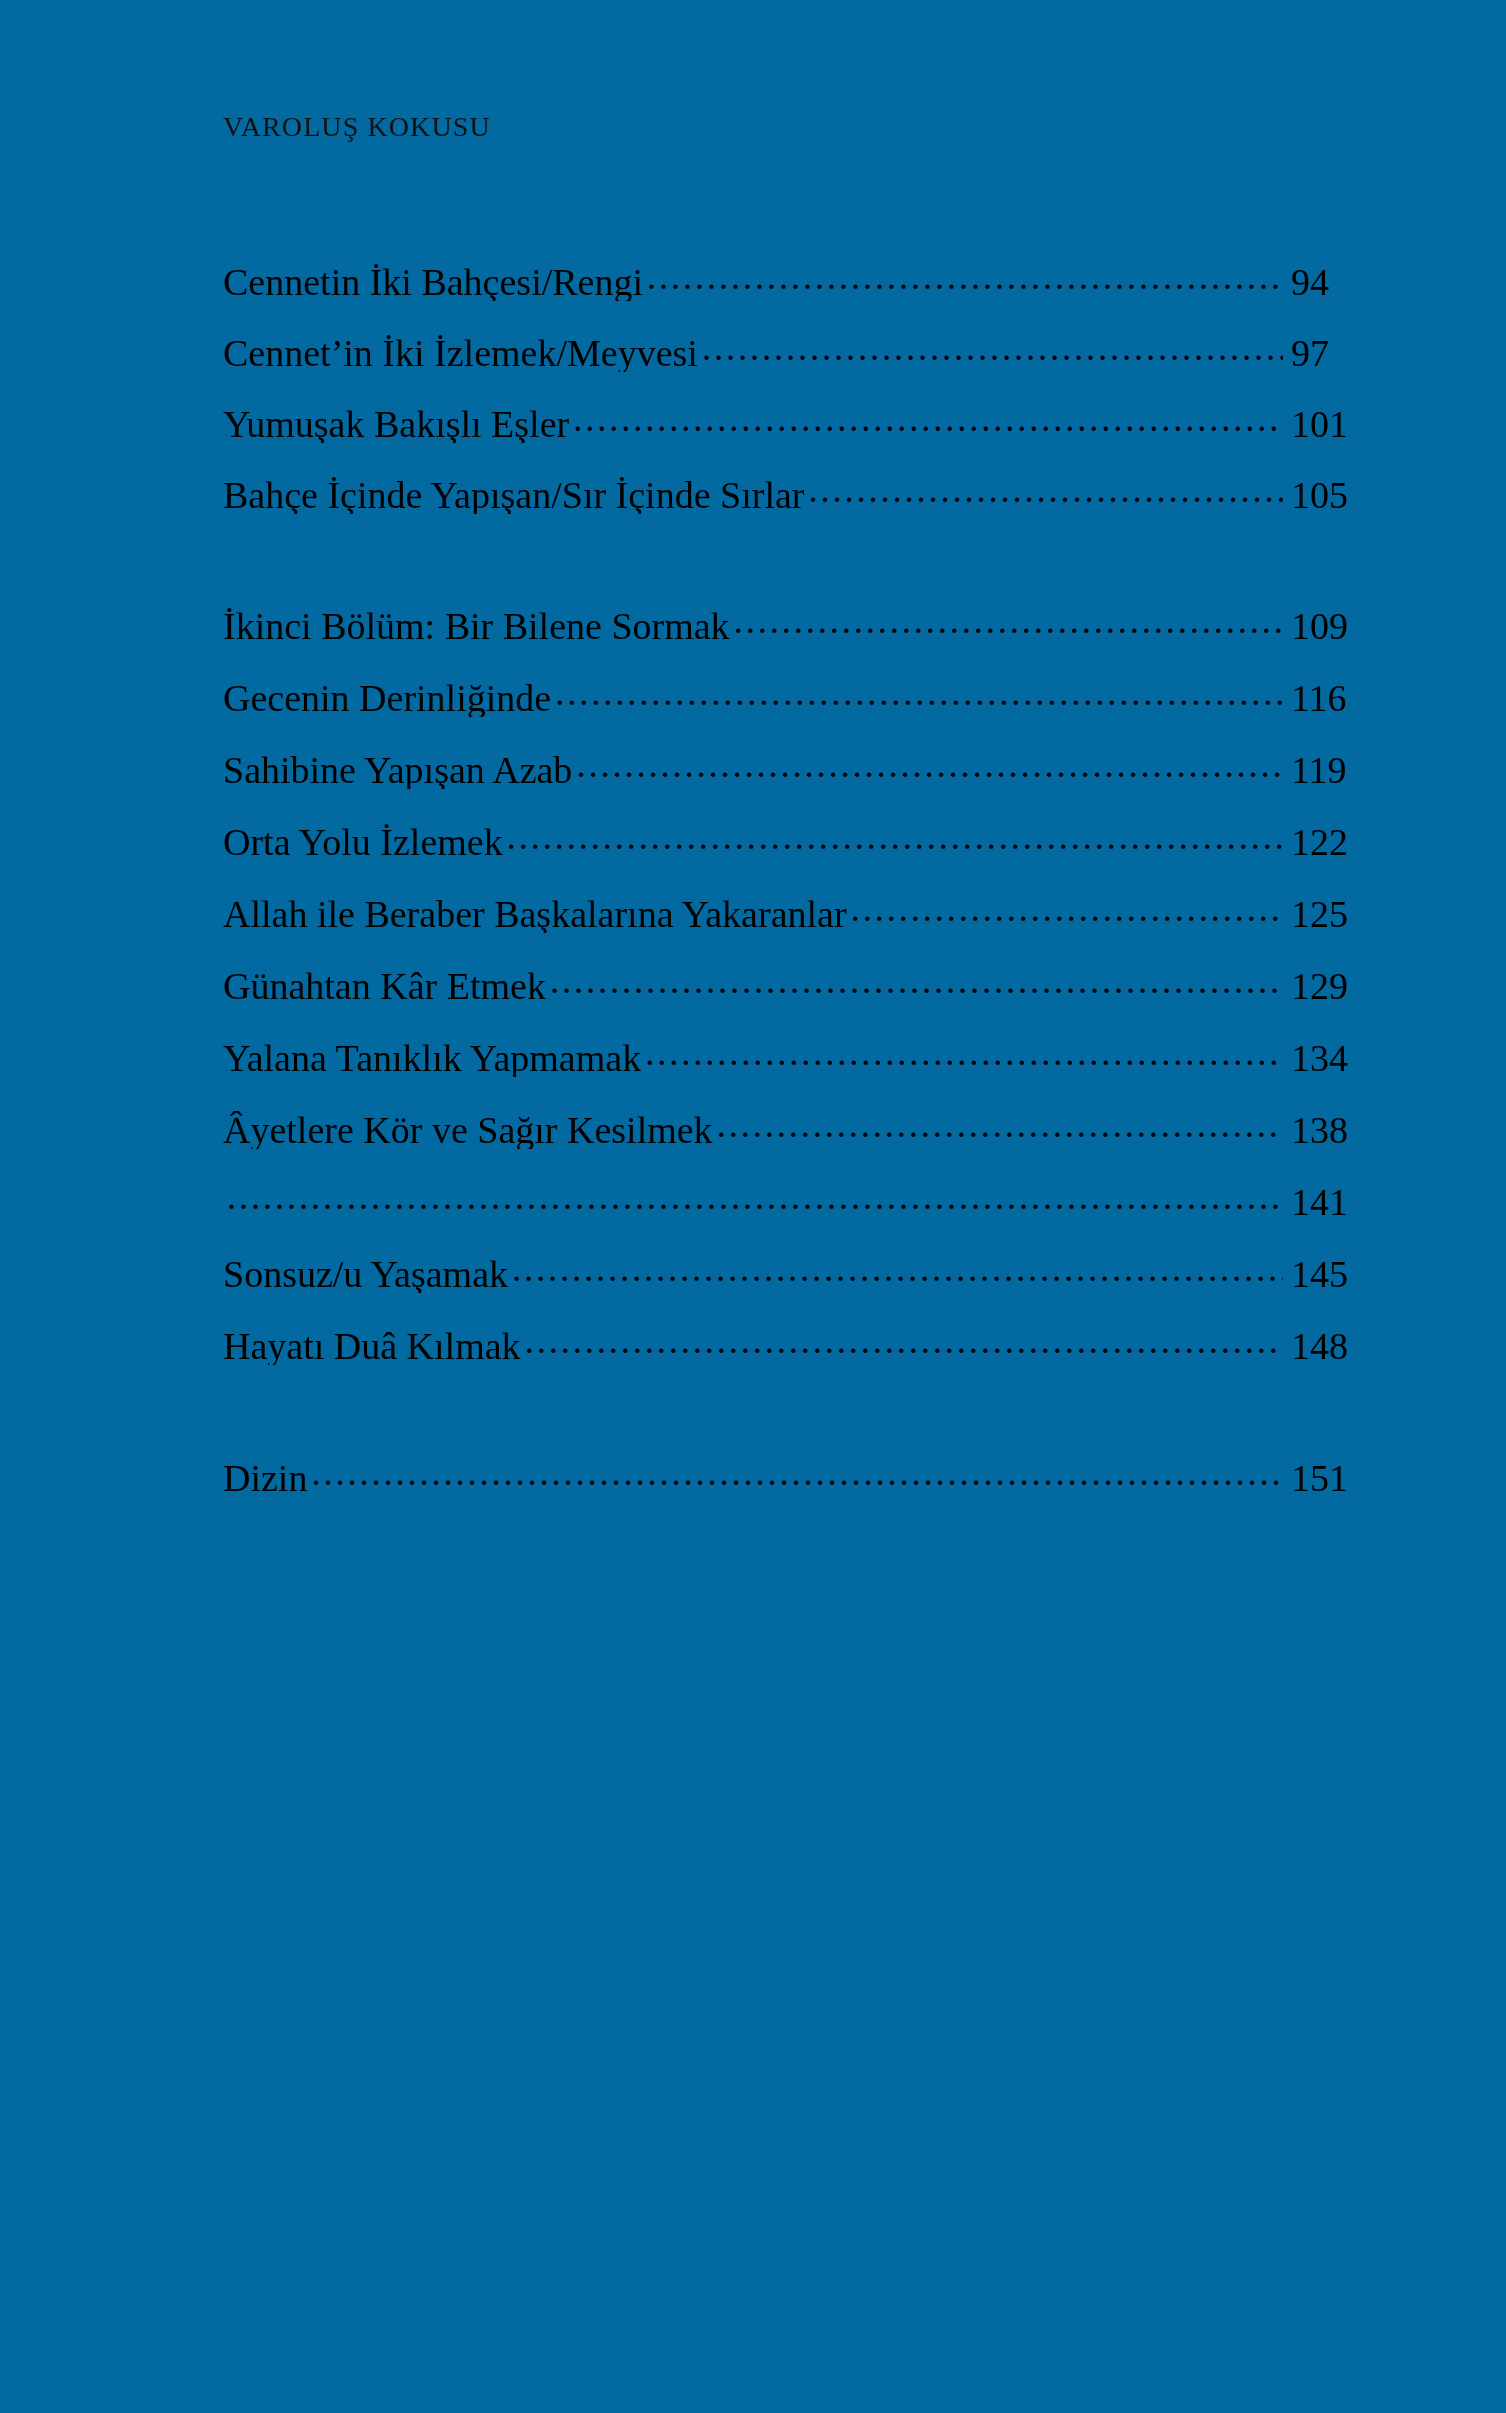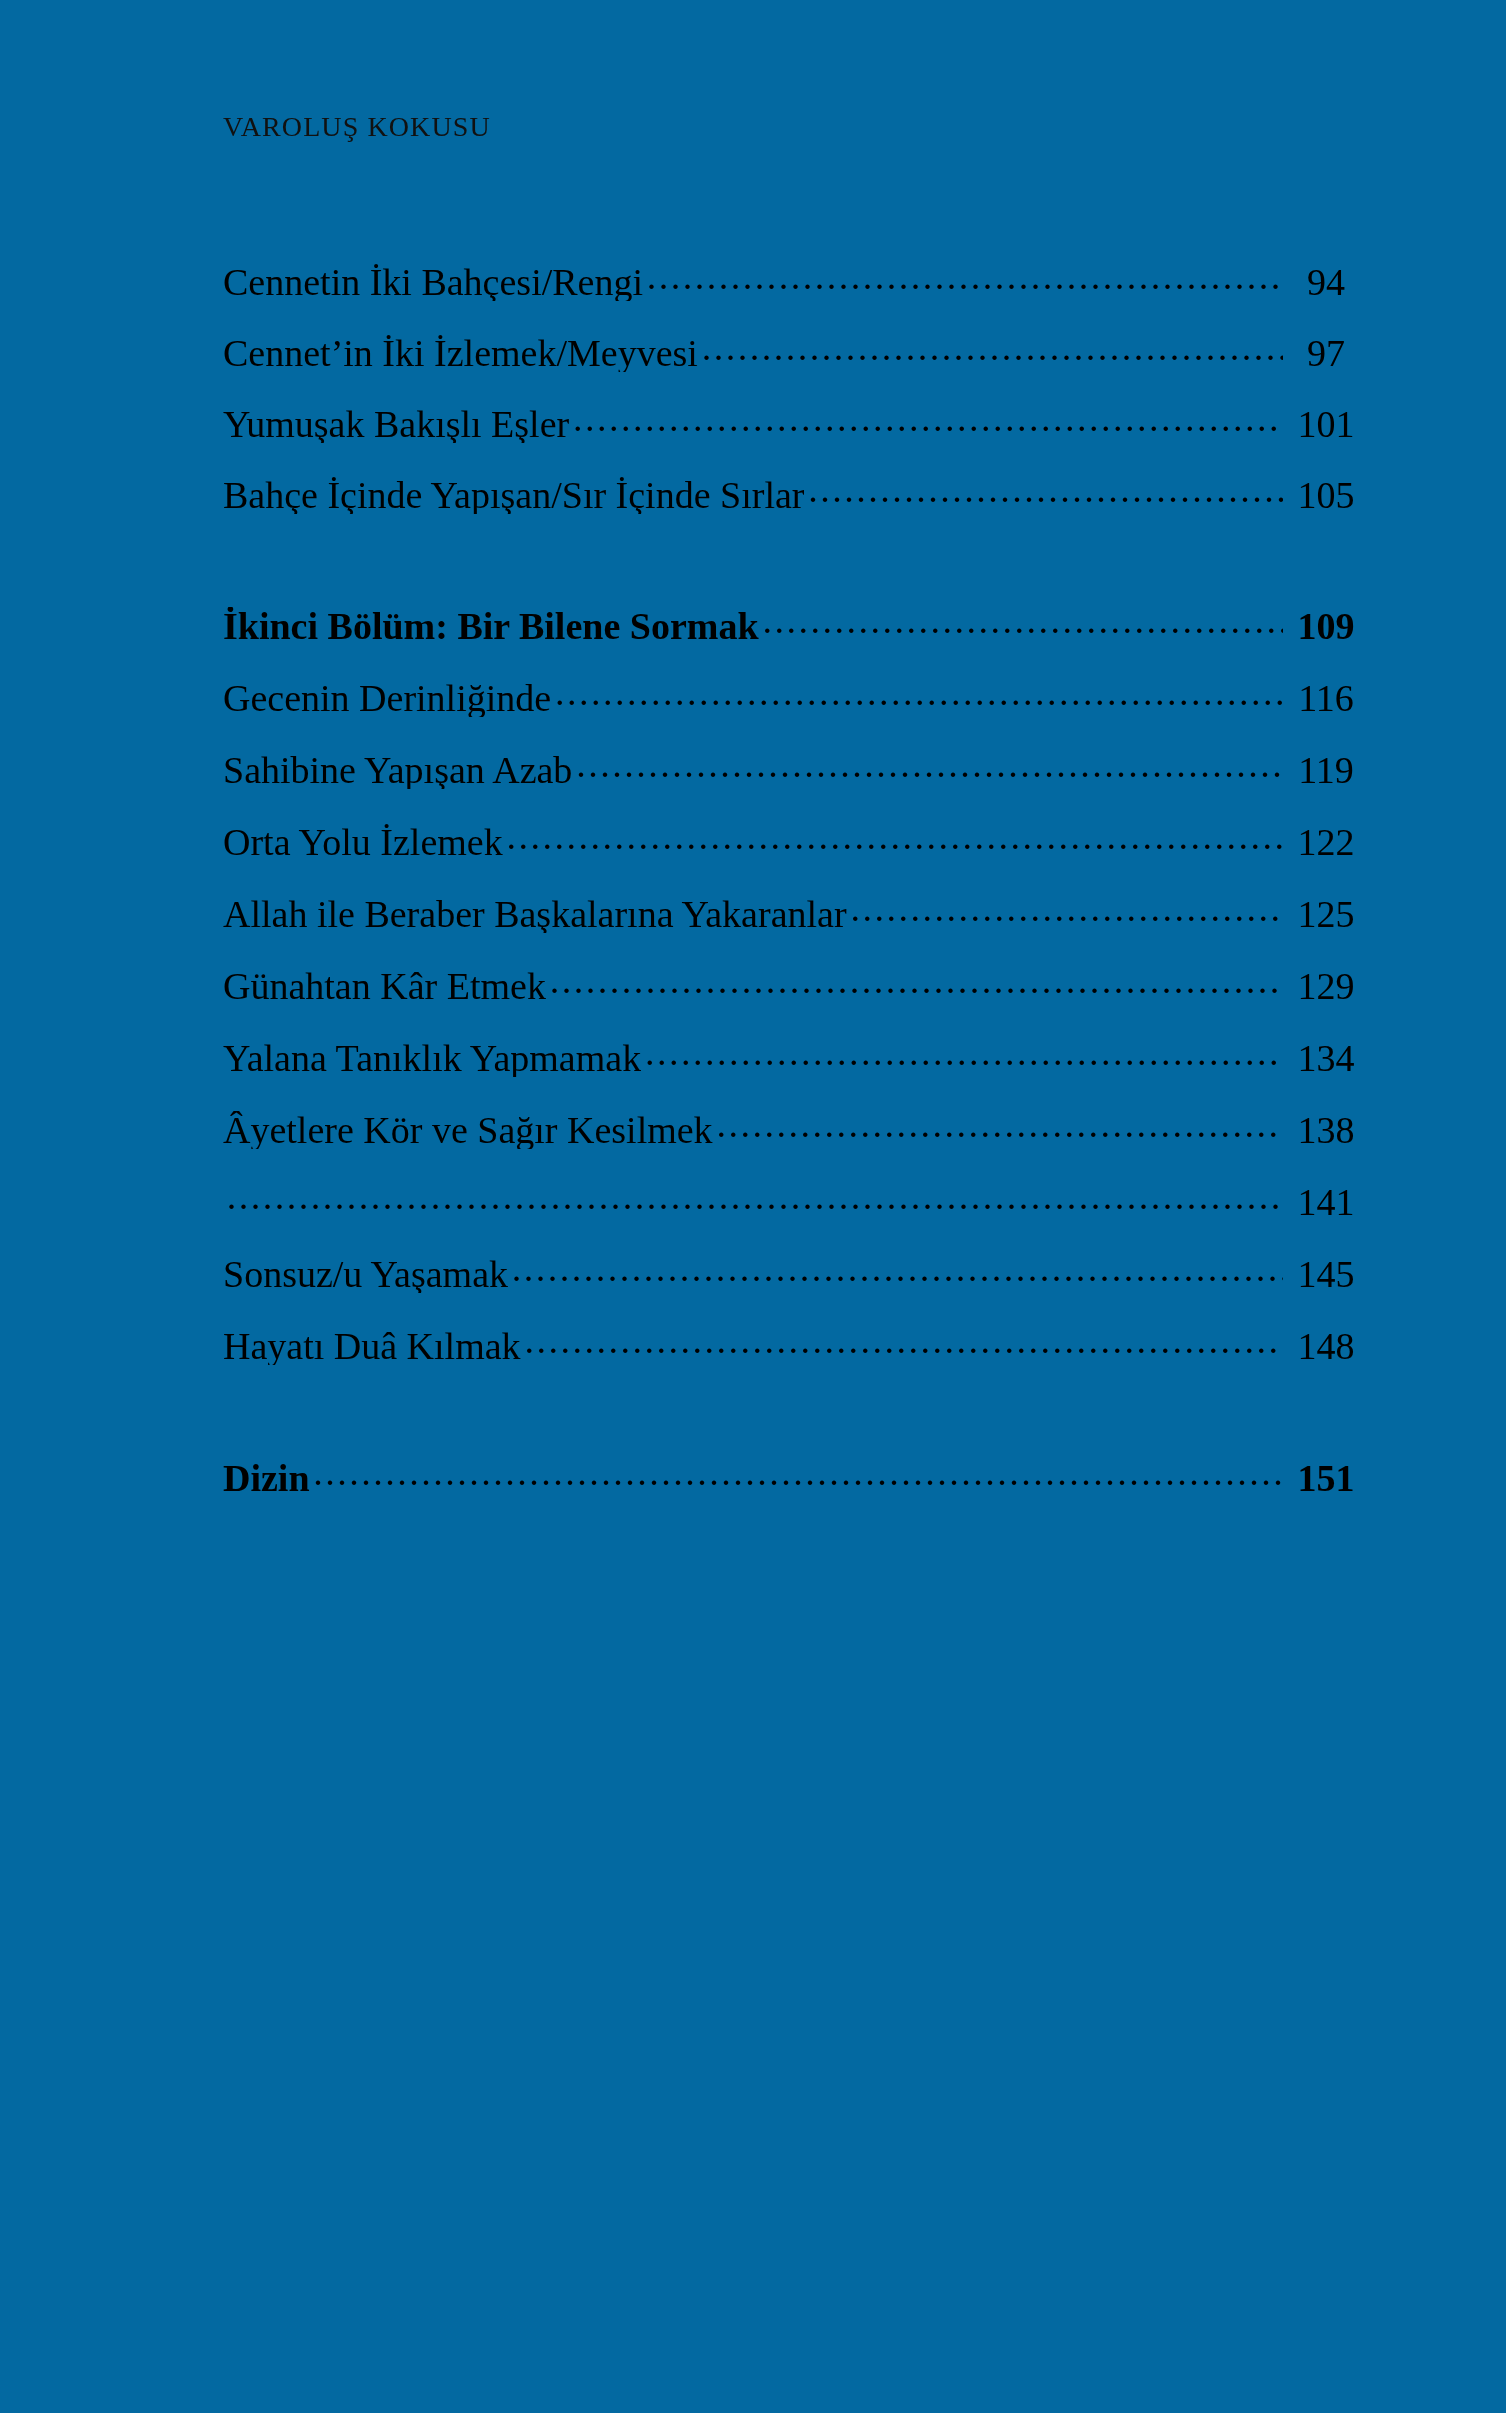--- a/index.html
+++ b/index.html
@@ -82,28 +82,28 @@
     left: 0;
     bottom: 0;
     white-space: nowrap;
     font-size: 38px;
     letter-spacing: 2.5px;
     color: #000000;
   }
 
   .toc-entry .entry-page {
     flex: 0 0 auto;
-    text-align: center;
+    text-align: left;
     min-width: 70px;
     padding-left: 5.7px;
   }
 
   .toc-entry.bold .entry-title,
   .toc-entry.bold .entry-page {
-    font-weight: bold;
+    font-weight: normal;
   }
   .toc-entry.bold .leader::before {
     font-weight: normal;
     letter-spacing: 2.5px;
   }
 </style>
 </head>
 <body>
 
 <div class="page">

